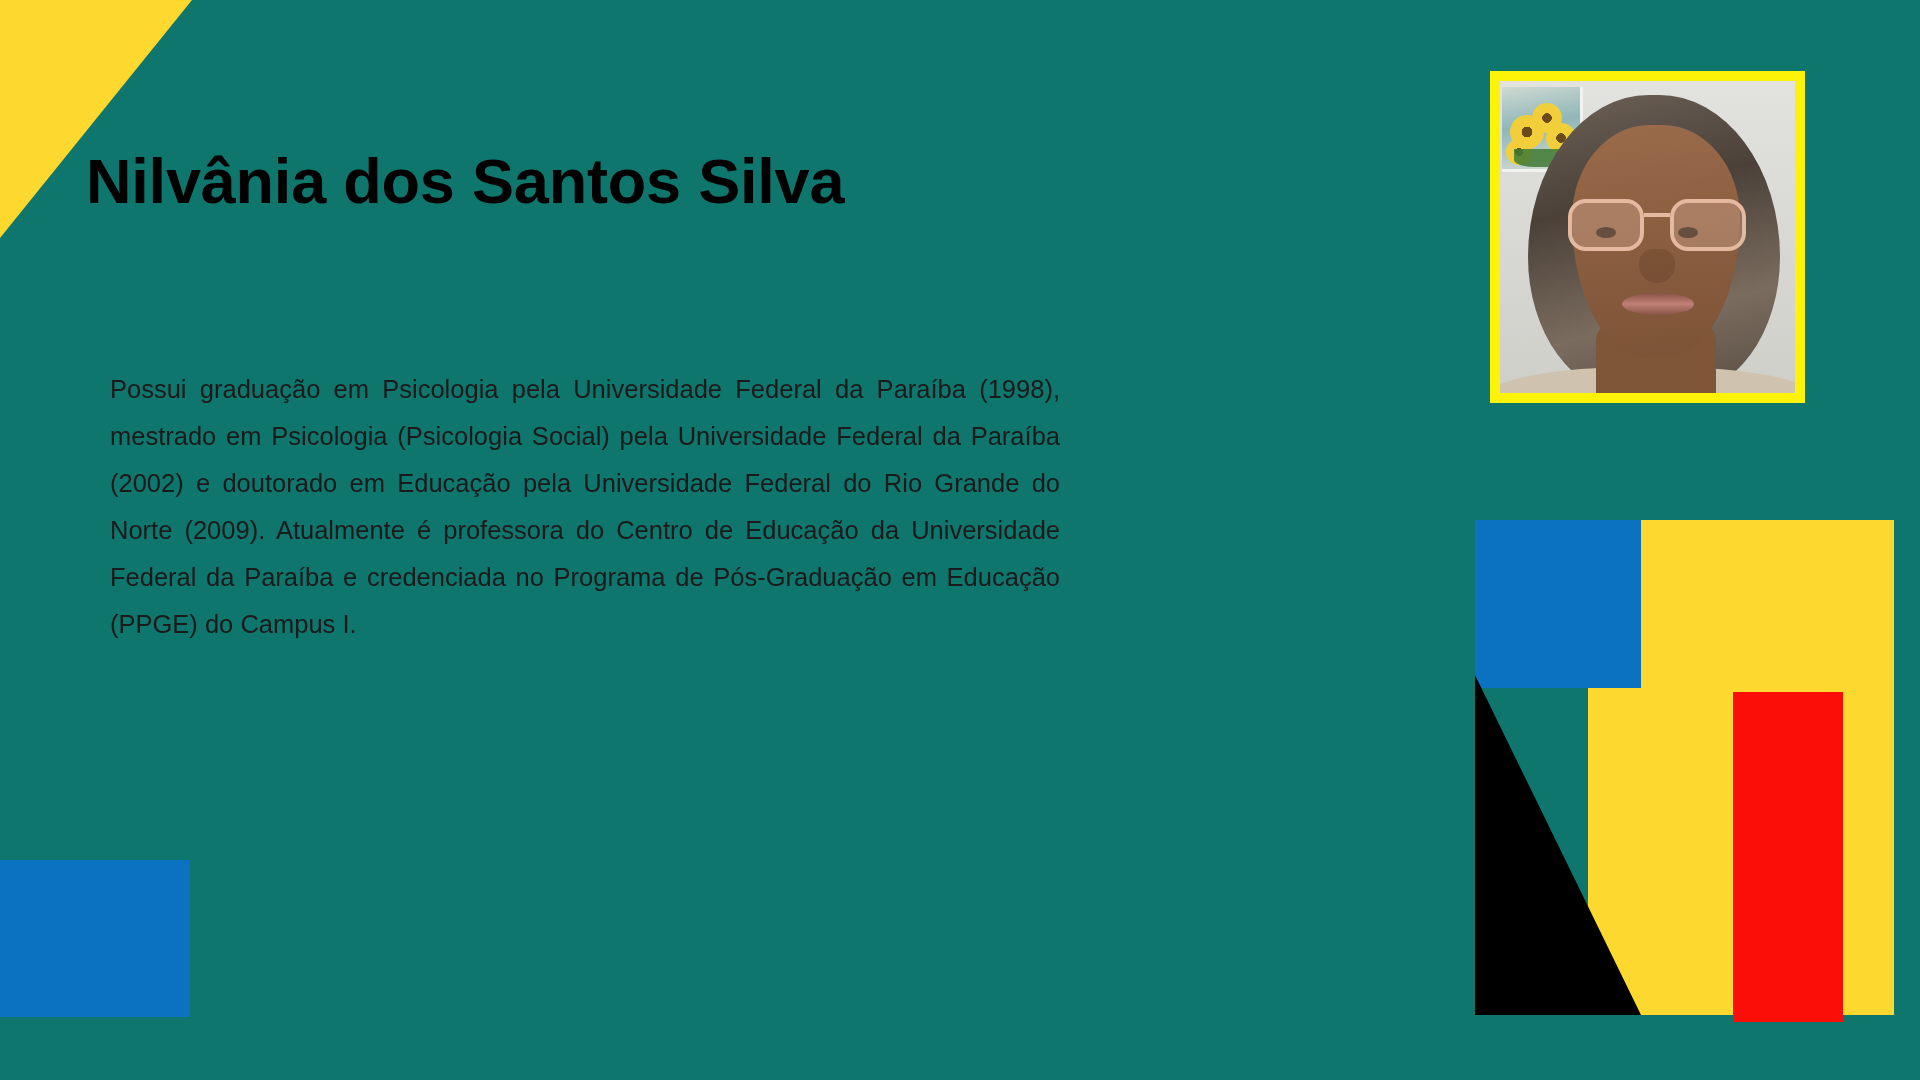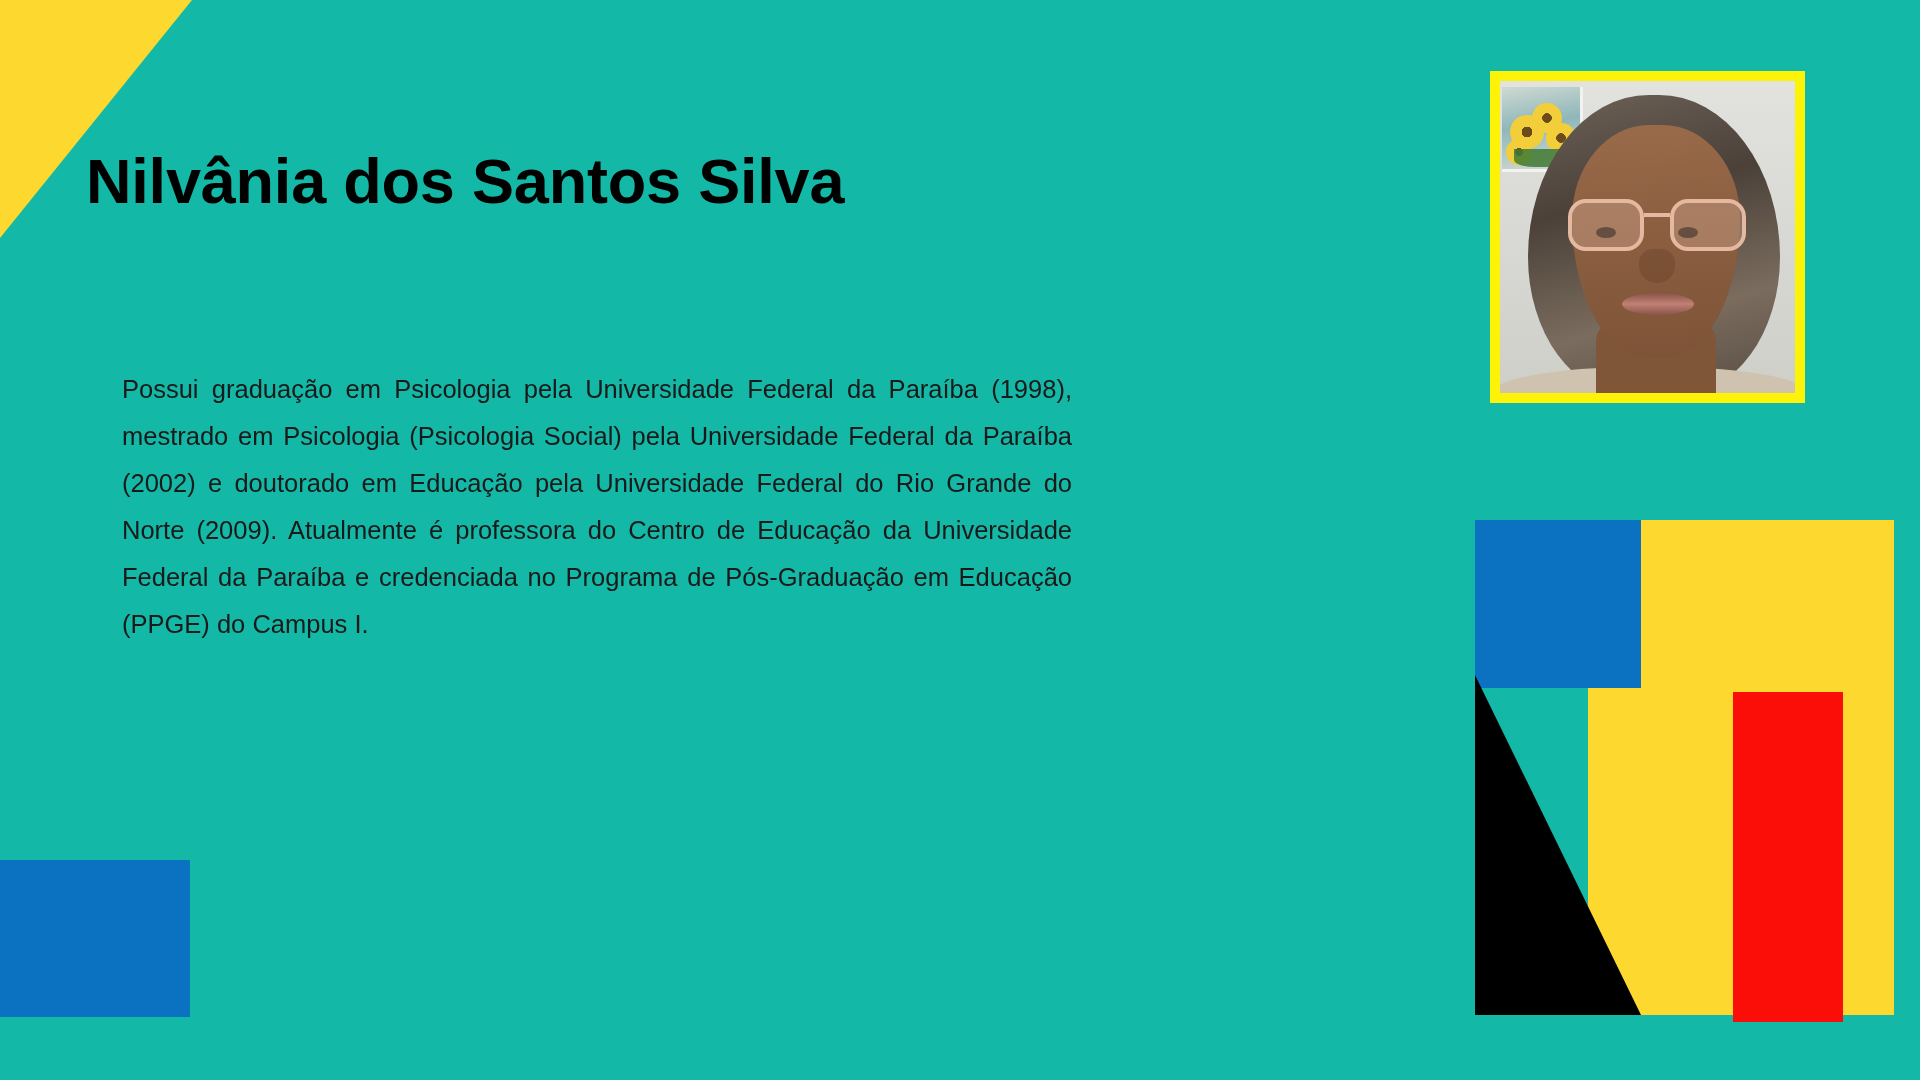--- a/index.html
+++ b/index.html
@@ -13,21 +13,21 @@
     overflow: hidden;
     font-family: "Liberation Sans", sans-serif;
     position: relative;
   }
 
   .slide {
     position: absolute;
     inset: 0;
     width: 1920px;
     height: 1080px;
-    background: #14b8a6;
+    background: #0f766e;
     overflow: hidden;
   }
 
   
   .corner-triangle {
     position: absolute;
     left: 0;
     top: 0;
     width: 192px;
     height: 238px;
@@ -51,21 +51,20 @@
   .bio {
     position: absolute;
     left: 110px;
     top: 340px;
     width: 950px;
     font-size: 25.5px;
     line-height: 47px;
     color: #1a1a1a;
     text-align: justify;
     text-justify: inter-word;
-    margin-left: 12px;
   }
 
   
   .portrait-frame {
     position: absolute;
     left: 1490px;
     top: 71px;
     width: 315px;
     height: 332px;
     box-sizing: border-box;

